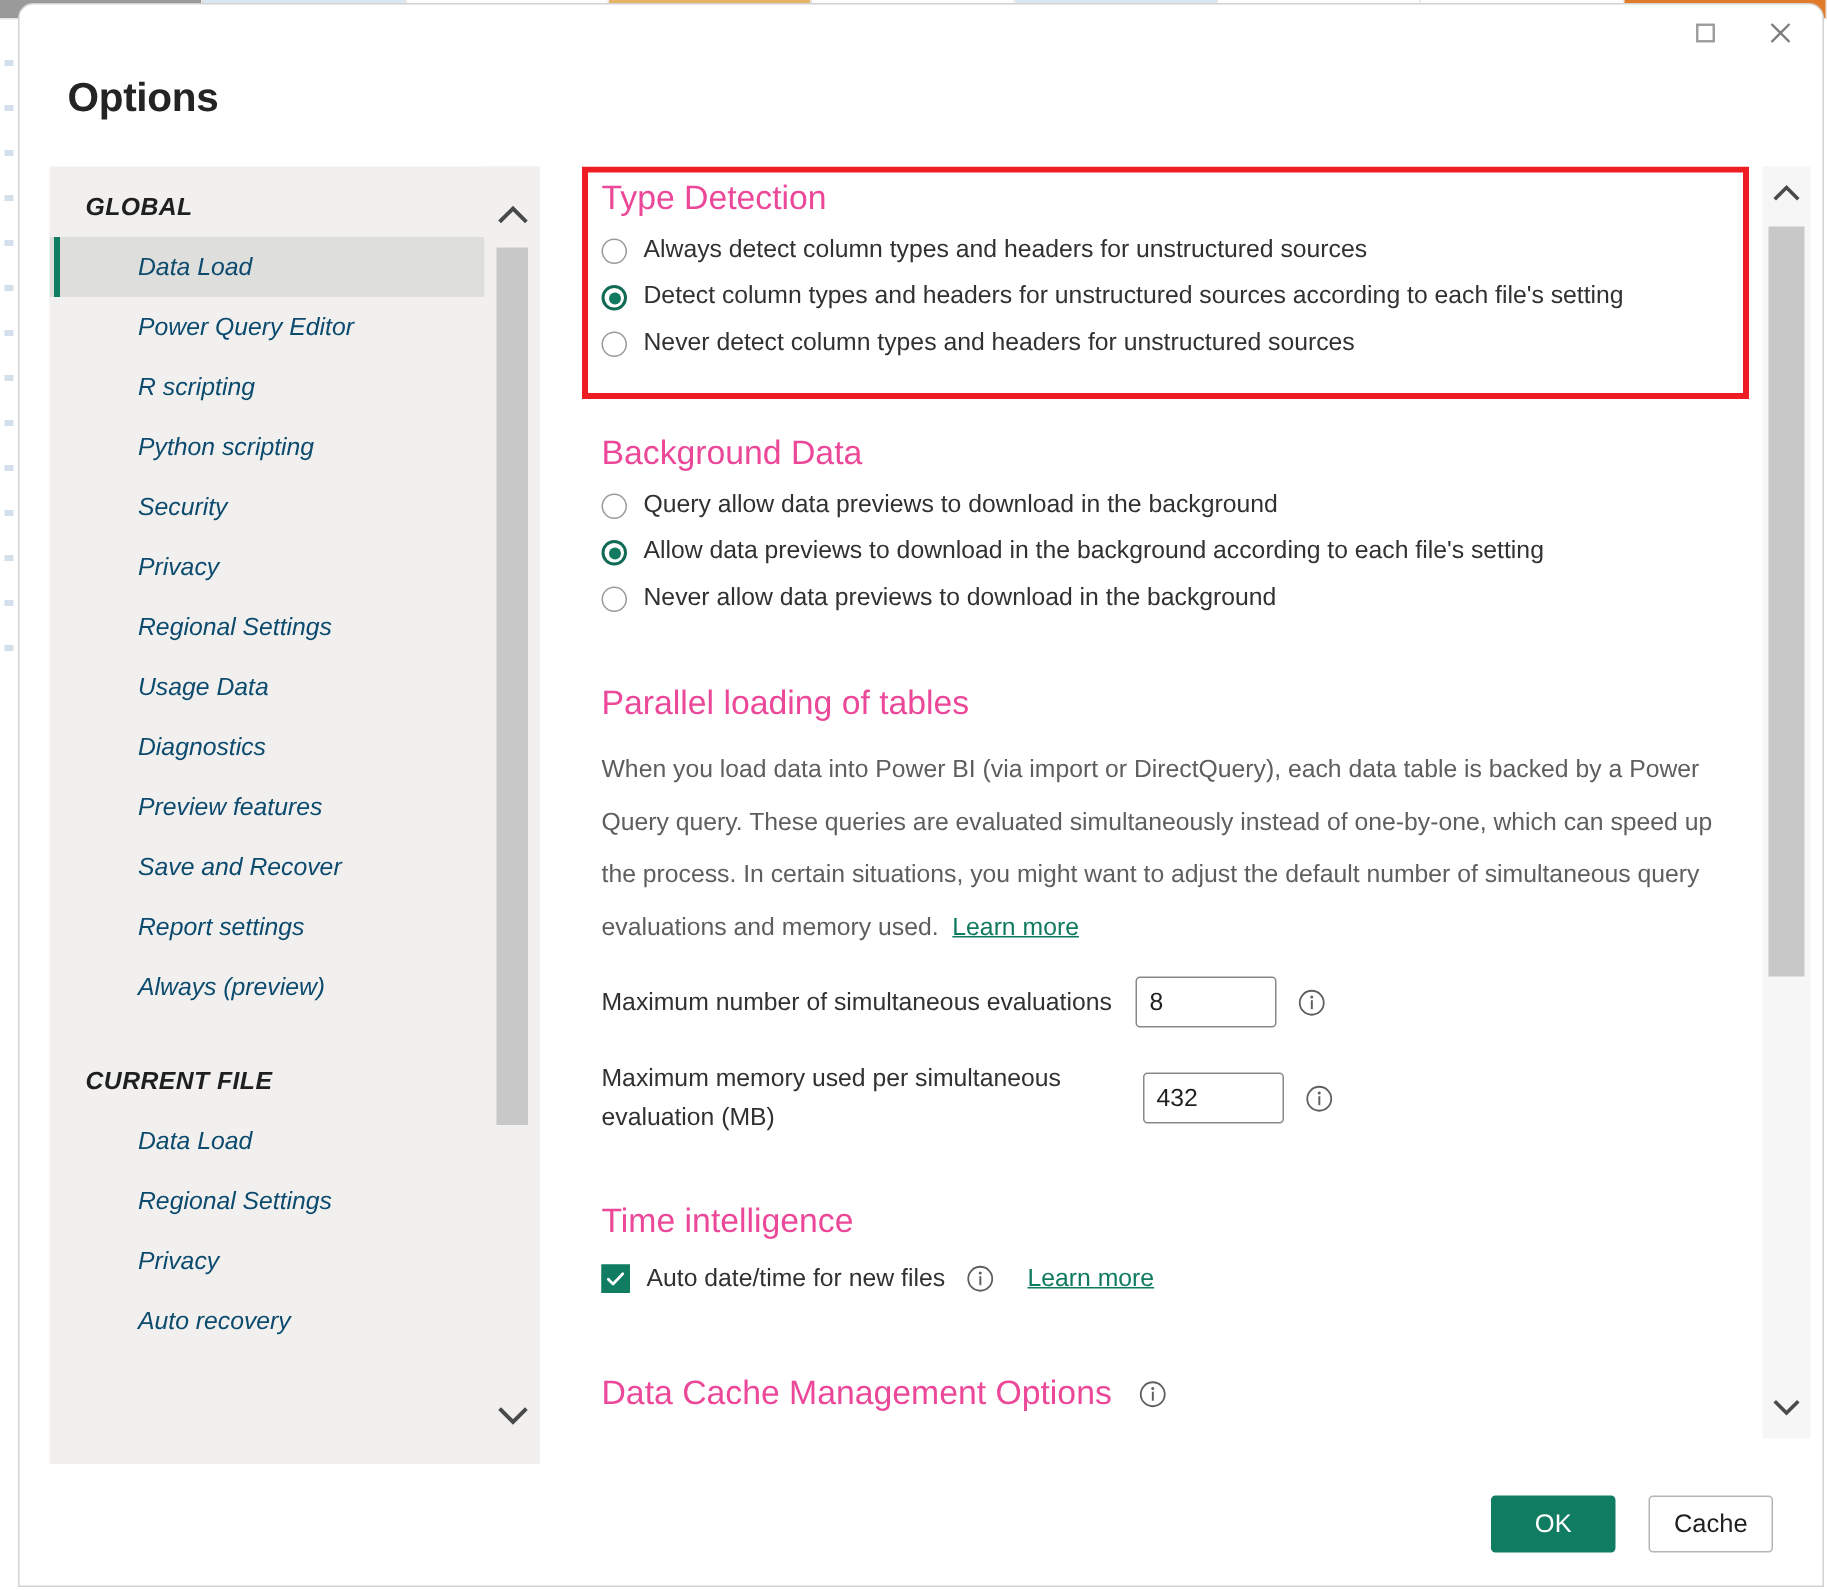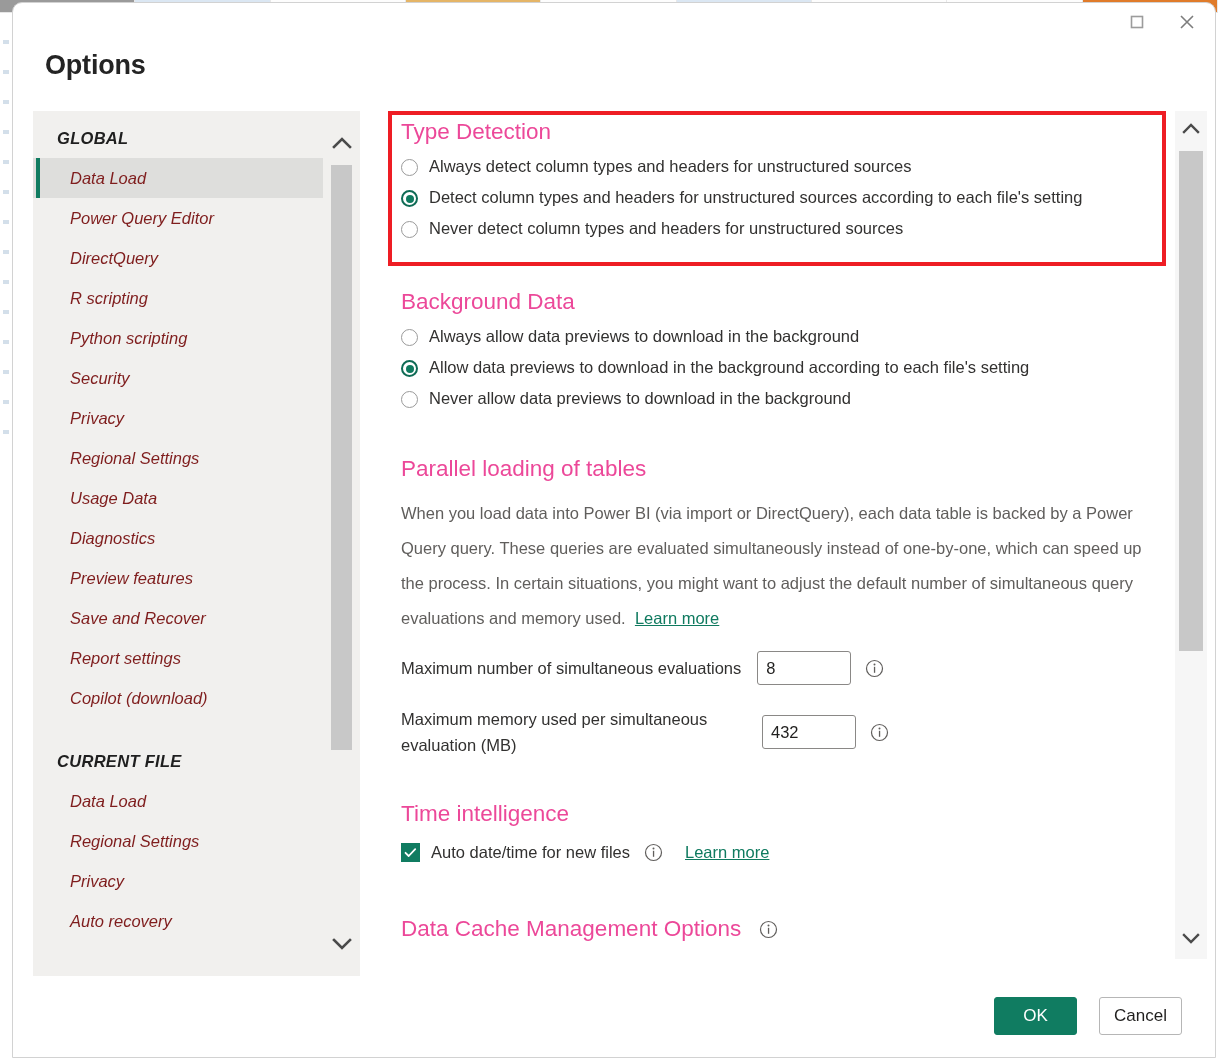--- a/index.html
+++ b/index.html
@@ -123,22 +123,22 @@
     font-size: 16.5px;
     font-weight: bold;
     color: #1f1f1f;
     letter-spacing: .3px;
     padding: 18px 0 10px 24px;
   }
   .nav-group-title.second { padding-top: 34px; }
   .nav-item {
     position: relative;
     font-size: 16.5px;
-    color: #7f1d1d;
-    padding: 9px 0 9px 37px;
+    color: #0c4a6e;
+    padding: 9px 0 9px 59px;
     cursor: default;
     line-height: 22px;
   }
   .nav-item.selected {
     background: #dededc;
   }
   .nav-item.selected::before {
     content: "";
     position: absolute;
     left: 3px; top: 0;
@@ -446,32 +446,31 @@
   </div>
 
   <div class="dialog-title">Options</div>
 
   <div class="nav-panel">
     <div class="nav-scroll-area">
 
       <div class="nav-group-title">GLOBAL</div>
       <div class="nav-item selected">Data Load</div>
       <div class="nav-item">Power Query Editor</div>
-      <div class="nav-item">DirectQuery</div>
       <div class="nav-item">R scripting</div>
       <div class="nav-item">Python scripting</div>
       <div class="nav-item">Security</div>
       <div class="nav-item">Privacy</div>
       <div class="nav-item">Regional Settings</div>
       <div class="nav-item">Usage Data</div>
       <div class="nav-item">Diagnostics</div>
       <div class="nav-item">Preview features</div>
       <div class="nav-item">Save and Recover</div>
       <div class="nav-item">Report settings</div>
-      <div class="nav-item">Copilot (download)</div>
+      <div class="nav-item">Always (preview)</div>
 
       <div class="nav-group-title second">CURRENT FILE</div>
       <div class="nav-item">Data Load</div>
       <div class="nav-item">Regional Settings</div>
       <div class="nav-item">Privacy</div>
       <div class="nav-item">Auto recovery</div>
     </div>
 
     <div class="nav-sb">
       <button class="nav-sb-up">
@@ -509,21 +508,21 @@
         <span class="radio"></span>
         <span class="radio-label">Never detect column types and headers for unstructured sources</span>
       </div>
     </div>
 
     <div class="background-data">
       <h2 class="section-head">Background Data</h2>
 
       <div class="radio-row">
         <span class="radio"></span>
-        <span class="radio-label">Always allow data previews to download in the background</span>
+        <span class="radio-label">Query allow data previews to download in the background</span>
       </div>
       <div class="radio-row">
         <span class="radio checked"></span>
         <span class="radio-label">Allow data previews to download in the background according to each file's setting</span>
       </div>
       <div class="radio-row">
         <span class="radio"></span>
         <span class="radio-label">Never allow data previews to download in the background</span>
       </div>
     </div>
@@ -600,16 +599,16 @@
     </div>
     <button class="main-sb-btn main-sb-down">
       <svg width="20" height="13" viewBox="0 0 20 13" aria-hidden="true">
         <path d="M3 3 L10 10 L17 3" stroke="#4a4a4a" stroke-width="2.4" fill="none" stroke-linecap="square"></path>
       </svg>
     </button>
   </div>
 
   <div class="footer">
     <button class="btn btn-ok">OK</button>
-    <button class="btn btn-cancel">Cancel</button>
+    <button class="btn btn-cancel">Cache</button>
   </div>
 
 </div>
 
 </body></html>

